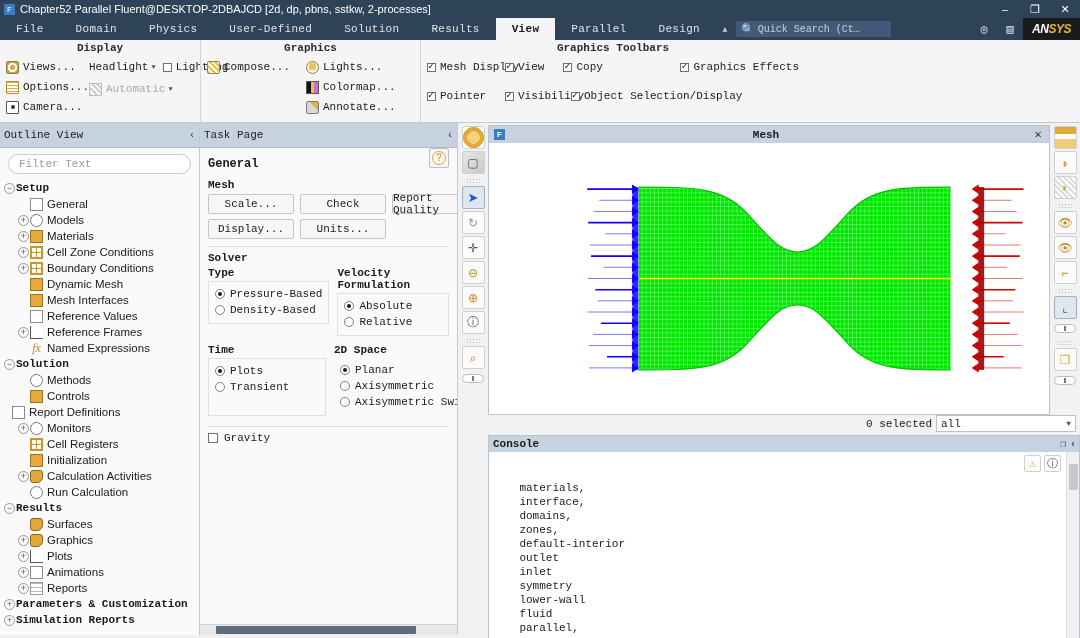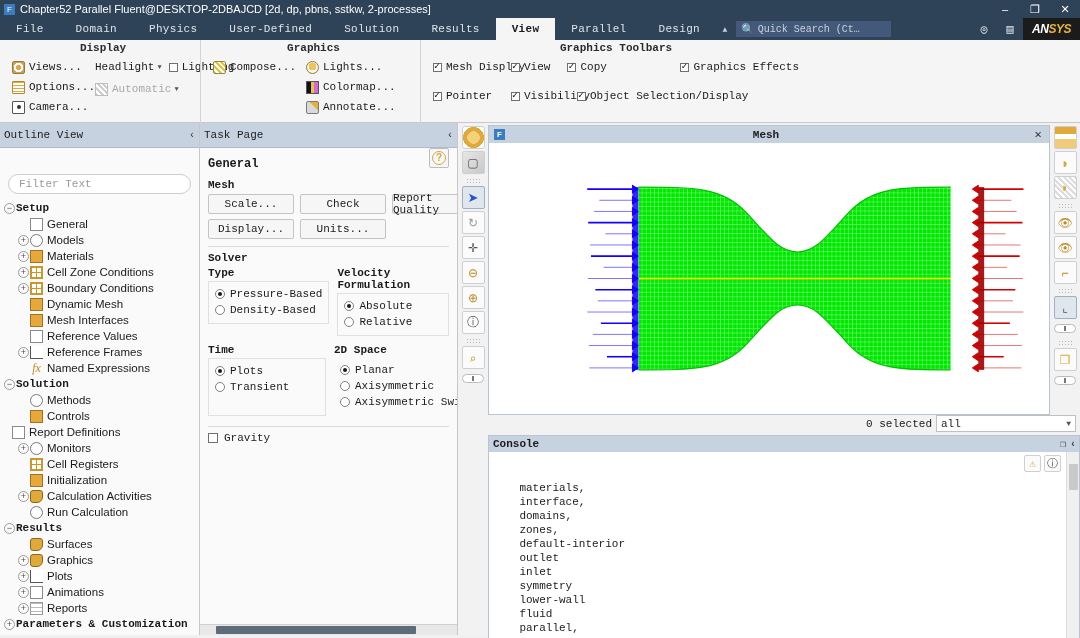--- a/index.html
+++ b/index.html
@@ -55,21 +55,21 @@
     font-family:"Liberation Sans",sans-serif;letter-spacing:-0.5px;
   }
   #ansys-logo .an { color:#ffffff; }
   #ansys-logo .sys { color:#e5b23c; }
 
   
   #ribbon {
     height:83px; background:#f5f5f5; display:flex;
     border-bottom:1px solid #c8c8c8; position:relative;
   }
-  .rgroup { position:relative; padding:2px 6px 0 12px; height:83px; }
+  .rgroup { position:relative; padding:2px 6px 0 6px; height:83px; }
   .rgroup + .rgroup { border-left:1px solid #d4d4d4; }
   .rgroup-title {
     text-align:center; font-family:"Liberation Mono", monospace;
     font-size:11px; font-weight:bold; color:#2b2b2b; margin-bottom:3px;
   }
   .ritem {
     display:flex; align-items:center; font-family:"Liberation Mono", monospace;
     font-size:11px; color:#1a1a1a; height:20px; white-space:nowrap;
   }
   .ritem.dim { color:#a8a8a8; }
@@ -102,21 +102,21 @@
 
   
   #outline { width:200px; background:#fafafa; border-right:1px solid #c8c8c8;
              display:flex; flex-direction:column; height:512px; }
   .panel-head {
     height:17px; background:#c7d2e0; display:flex; align-items:center;
     font-family:"Liberation Mono", monospace; font-size:11px; color:#1c1c1c;
     padding:12px 4px; border-bottom:1px solid #aebbcc;
   }
   .panel-head .collapse { margin-left:auto; font-size:10px; color:#333; }
-  #filter-wrap { padding:6px 8px 4px 8px;margin-top:20px; }
+  #filter-wrap { padding:6px 8px 4px 8px; }
   #filter {
     width:100%; height:20px; border:1px solid #cdcdcd; border-radius:10px;
     background:#fff; font-family:"Liberation Mono", monospace; font-size:11px;
     padding:0 10px; color:#1a1a1a; outline:none;
   }
   #filter::placeholder { color:#9a9a9a; }
   #tree { flex:1; overflow:hidden; padding-top:2px; }
   .tnode { display:flex; align-items:center; height:16px; font-size:11.5px;
            white-space:nowrap; line-height:16px; }
   .tnode .exp {

